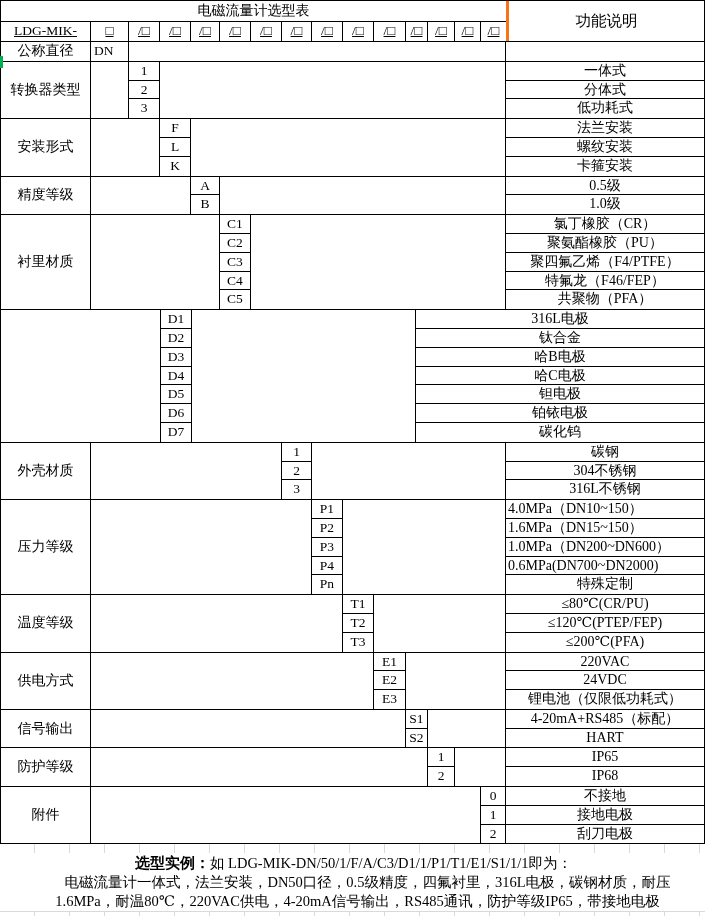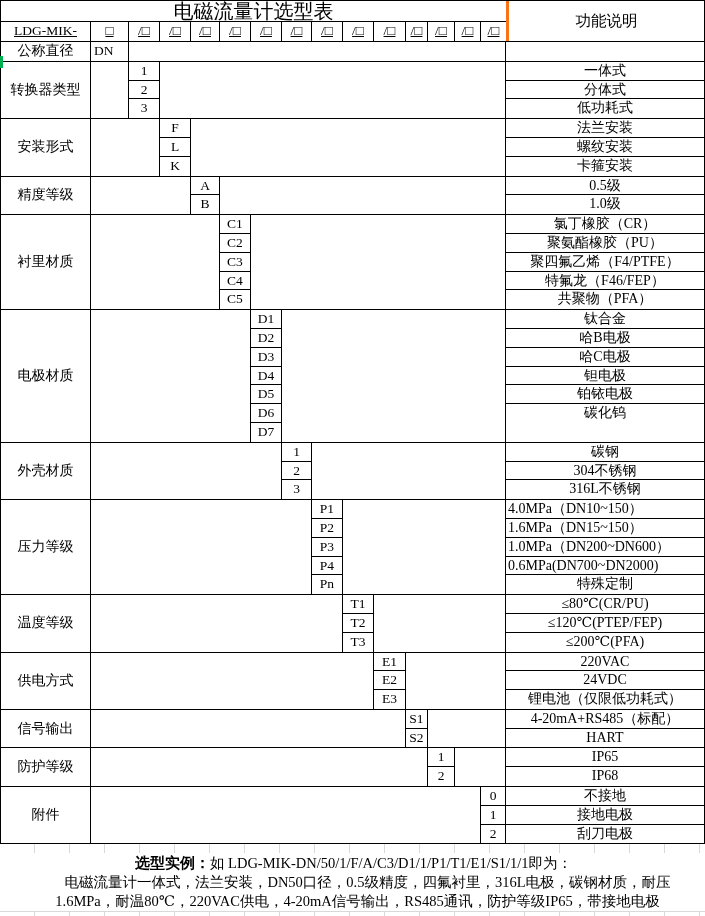--- a/index.html
+++ b/index.html
@@ -4,21 +4,21 @@
 <style>
   html,body{margin:0;padding:0;background:#fff;}
   body{font-family:"Liberation Serif","DejaVu Serif",serif;color:#000;}
   .sheet{position:relative;width:705px;height:916px;background:#fff;overflow:hidden;}
 
   .tbl{width:705px;border:1px solid #000;box-sizing:border-box;background:#fff;}
 
   
   .hdr{display:flex;height:40px;border-bottom:1px solid #000;}
   .hdr-left{width:505px;flex-shrink:0;display:flex;flex-direction:column;box-sizing:border-box;}
-  .title-cell{height:21px;line-height:20px;border-bottom:1px solid #000;text-align:center;font-size:20px;box-sizing:border-box;}
+  .title-cell{height:21px;line-height:20px;border-bottom:1px solid #000;text-align:center;font-size:14px;box-sizing:border-box;}
   .code-row{flex:1;display:flex;text-decoration:underline;}
   .code-row .hcell{box-sizing:border-box;flex-shrink:0;border-right:1px solid #000;text-align:center;font-size:13.5px;line-height:18px;overflow:hidden;}
   .code-row .hcell:last-child{border-right:none;}
   .mlbl{width:90px;font-size:14px;}
   .c0{width:38px;}
   .hdr-right{flex:1;border-left:3px solid #f97316;display:flex;align-items:center;justify-content:center;font-size:15.5px;box-sizing:border-box;}
 
   
   .band{display:flex;border-bottom:1px solid #000;}
   #bands .band:last-child{border-bottom:none;}
@@ -128,33 +128,33 @@
           <div class="sp" style="width: 255px;"></div>
           <div class="descs">
             <div class="cell desc">氯丁橡胶（CR）</div>
             <div class="cell desc">聚氨酯橡胶（PU）</div>
             <div class="cell desc">聚四氟乙烯（F4/PTFE）</div>
             <div class="cell desc">特氟龙（F46/FEP）</div>
             <div class="cell desc">共聚物（PFA）</div>
           </div>
         </div>
         <div class="band">
-          <div class="lbl">电极材质</div>
           <div class="sp" style="width: 160px;"></div>
           <div class="codes" style="width: 31px;">
             <div class="cell code">D1</div>
             <div class="cell code">D2</div>
             <div class="cell code">D3</div>
             <div class="cell code">D4</div>
             <div class="cell code">D5</div>
             <div class="cell code">D6</div>
             <div class="cell code">D7</div>
           </div>
           <div class="sp" style="width: 224px;"></div>
           <div class="descs">
+            <div class="cell desc">316L电极</div>
             <div class="cell desc">钛合金</div>
             <div class="cell desc">哈B电极</div>
             <div class="cell desc">哈C电极</div>
             <div class="cell desc">钽电极</div>
             <div class="cell desc">铂铱电极</div>
             <div class="cell desc">碳化钨</div>
           </div>
         </div>
         <div class="band">
           <div class="lbl">外壳材质</div>

